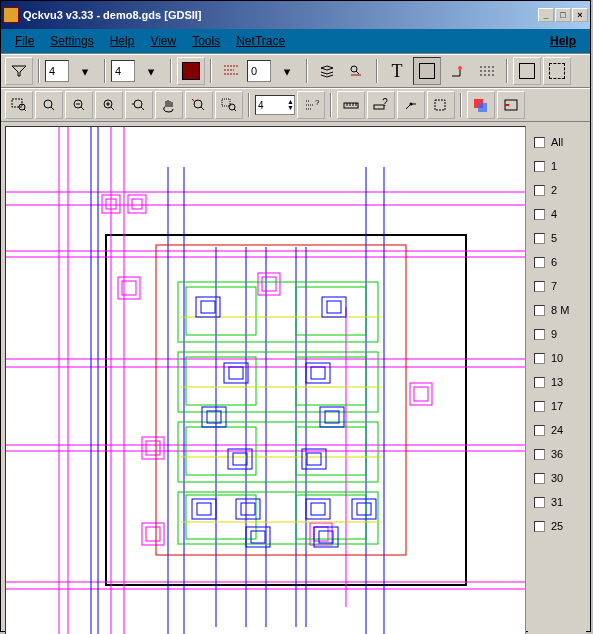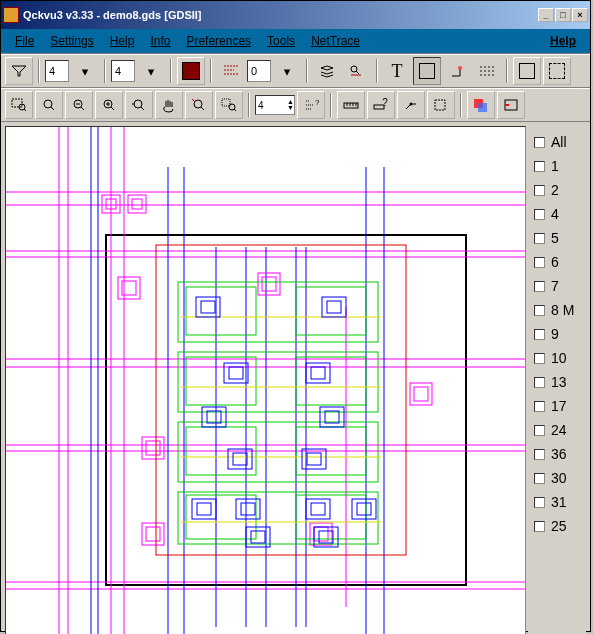--- a/index.html
+++ b/index.html
@@ -130,21 +130,21 @@
   background: #d4d0c8;
   margin: 4px 4px 4px 2px;
   padding-top: 4px;
   overflow: hidden;
 }
 .layer-row {
   display: flex;
   align-items: center;
   height: 24px;
   padding-left: 6px;
-  font-size: 14px;
+  font-size: 11px;
 }
 .layer-check {
   width: 11px; height: 11px;
   border: 1px inset #888;
   background: #fff;
   margin-right: 6px;
 }
 svg.layout { position: absolute; top: 0; left: 0; }
 </style>
 </head>
@@ -158,22 +158,21 @@
       <div class="win-btn">_</div>
       <div class="win-btn">□</div>
       <div class="win-btn">×</div>
     </div>
   </div>
 
   <div class="menubar">
     <div class="menu-item">File</div>
     <div class="menu-item">Settings</div>
     <div class="menu-item">Help</div>
-    <div class="menu-item">Info</div>
-    <div class="menu-item">Preferences</div>
+    <div class="menu-item">View</div>
     <div class="menu-item">Tools</div>
     <div class="menu-item">NetTrace</div>
     <div class="menu-item help">Help</div>
   </div>
 
   <div class="toolbar">
     <div class="tbtn raised">
       <svg width="18" height="14">
           <path d="M2 2 L16 2 L10 8 L10 12 L8 12 L8 8 Z" fill="none" stroke="#000"></path>
         </svg>

